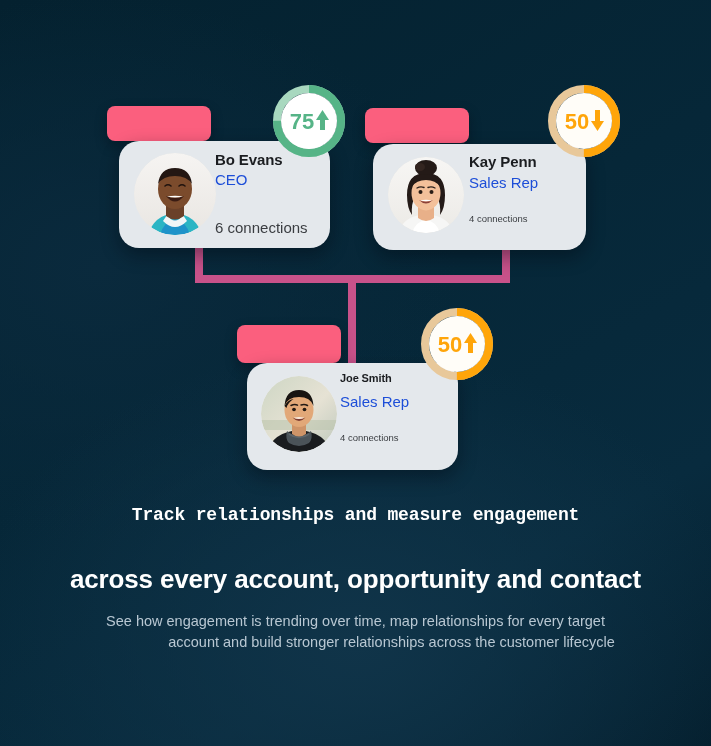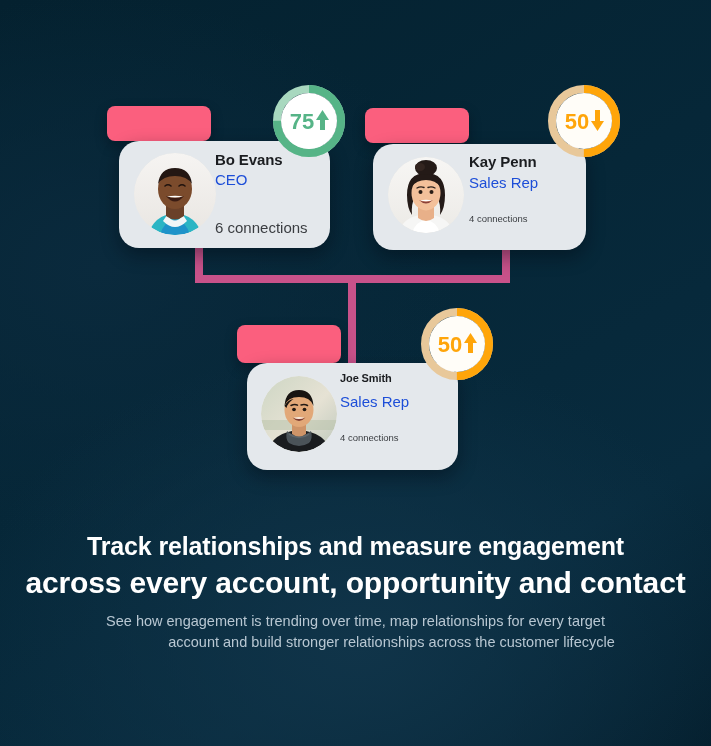--- a/index.html
+++ b/index.html
@@ -287,19 +287,19 @@
       <circle cx="37" cy="37" r="32" fill="none" stroke="#ffa50a" stroke-width="8" stroke-dasharray="100.5 201.1" stroke-dashoffset="0" transform="rotate(-90 37 37)"></circle>
       <circle cx="37" cy="37" r="28" fill="#fffdf8"></circle>
       <text x="30" y="45" text-anchor="middle" font-family="Liberation Sans, sans-serif" font-size="22" font-weight="bold" fill="#ffa50a">50</text>
       <g fill="#ffa50a">
         <rect x="48" y="35" width="5" height="11"></rect>
         <path d="M50.5 26 L57 36 L44 36 Z"></path>
       </g>
     </svg>
   </div>
 
-  <div class="headline" style="top:530px; font-size:25px;">Track relationships and measure engagement</div>
-  <div class="headline" style="top:563px; font-size:30px;">across every account, opportunity and contact</div>
+  <div class="headline" style="top:504px; font-size:18px;font-family:Liberation Mono, monospace;">Track relationships and measure engagement</div>
+  <div class="headline" style="top:563px; font-size:26px;">across every account, opportunity and contact</div>
 
   <div class="subcopy" style="top:611px; font-size:14.5px;">See how engagement is trending over time, map relationships for every target</div>
   <div class="subcopy" style="top:632px; font-size:14.5px;padding-left:36px;">account and build stronger relationships across the customer lifecycle</div>
 
 </div>
 
 </body></html>

